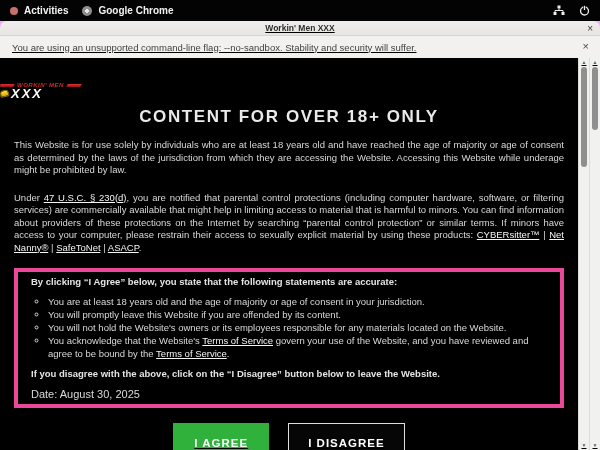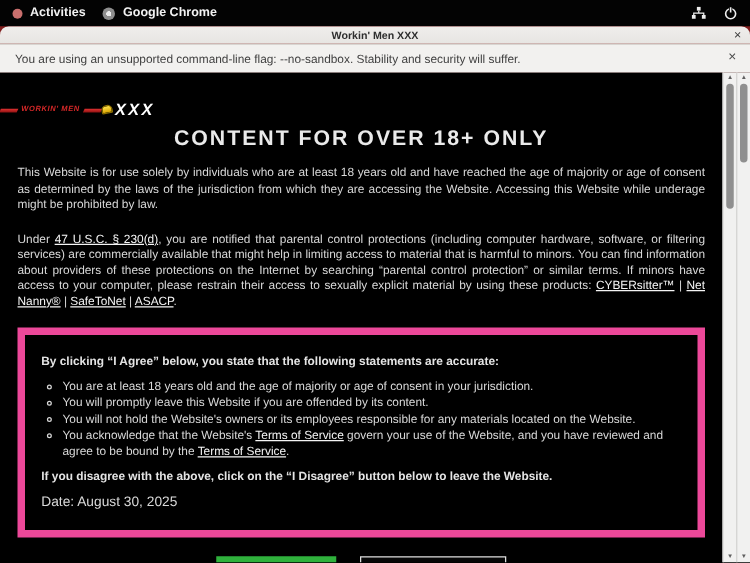--- a/index.html
+++ b/index.html
@@ -1,18 +1,18 @@
 <!DOCTYPE html>
 <html><head>
 <meta charset="utf-8">
 <style>
   * { margin:0; padding:0; box-sizing:border-box; }
   html,body { width:600px; height:450px; overflow:hidden; }
   body { font-family:"Liberation Sans", sans-serif; background:#000; }
-  .screen { width:600px; height:354px; position:relative; background:#7f1d1d; }
+  .screen { width:600px; height:354px; position:relative; background:#f0abfc;text-decoration:underline; }
 
   
   .topbar { height:21px; background:#030303; display:flex; align-items:center; color:#f2f2f2; font-size:10px; position:relative; }
   .tb-left { display:flex; align-items:center; gap:14px; padding-left:10px; }
   .tb-item { display:flex; align-items:center; gap:6px; font-weight:700; cursor:default; }
   .rec-dot { width:8px; height:8px; border-radius:50%; background:#c96f6d; display:inline-block; }
   .chrome-icon { width:10px; height:10px; border-radius:50%; background:radial-gradient(circle at 50% 50%, #e9e9e9 0 28%, #8e8e8e 30% 78%, #5a5a5a 80%); display:inline-block; }
   .tb-center { position:absolute; left:0; right:0; text-align:center; font-weight:700; font-size:10px; pointer-events:none;margin-top:36px; }
   .tb-right { margin-left:auto; display:flex; align-items:center; gap:14px; padding-right:10px; }
   .tb-right svg { display:block; }
@@ -33,35 +33,35 @@
 
   
   .sb { width:11px; height:392px; background:#f1f1f0; display:flex; flex-direction:column; align-items:center; border-left:1px solid #dcdcda; }
   .sb-arrow { height:9px; font-size:5px; color:#5f5f5f; line-height:9px; text-align:center; width:100%; }
   .sb-track { flex:1; width:100%; position:relative; }
   .sb-thumb { position:absolute; left:2px; width:6px; border-radius:3px; background:#8f8f8f; top:0; }
   .sb-inner .sb-thumb { height:100px; }
   .sb-outer .sb-thumb { height:63px; }
 
   
-  .logo { margin-top:24px; display:flex; flex-direction:row; line-height:1; }
+  .logo { margin-top:24px; display:flex; flex-direction:column; line-height:1; }
   .logo-top { display:flex; align-items:center; gap:3px; }
   .wing { width:14px; height:3px; background:linear-gradient(#e03131,#8f1212); transform:skewX(-25deg); }
   .logo-script { color:#d62828; font-size:6px; font-weight:700; font-style:italic; letter-spacing:.5px; white-space:nowrap; }
   .logo-bottom { display:flex; align-items:center; margin-top:-1px; }
   .hard-hat { width:9px; height:7px; background:linear-gradient(#ffe14d,#d9a400); border-radius:4px 4px 1px 1px; transform:rotate(-12deg); margin-right:2px; border:1px solid #8a6d00; }
   .logo-xxx { color:#fff; font-size:13px; font-weight:800; font-style:italic; letter-spacing:2px; text-shadow:0 0 1px #000; }
 
   .heading { text-align:center; color:#eaeaea; font-size:17px; font-weight:600; letter-spacing:1.6px; margin-top:7px; }
 
   .para { margin:12px 14px 0; font-size:9.5px; line-height:12.5px; text-align:justify; color:#d9d9d9; }
   .para.second { margin-top:15px; }
   a.pglink { color:#f5f5f5; text-decoration:underline; cursor:pointer;margin-top:12px; }
 
-  .agreebox { margin:14px 14px 0; border:6px solid #ec4899; padding:16px 13px; }
+  .agreebox { margin:14px 14px 0; border:4px solid #ec4899; padding:4px 13px; }
   .agree-intro { font-size:9.5px; font-weight:700; color:#e4e4e4; line-height:12px; }
   .agreebox ul { margin:7px 0 0; padding-left:17px; list-style-type:circle; }
   .agreebox li { font-size:9.5px; line-height:13px; color:#d9d9d9; }
   .disagree-note { margin-top:8px; font-size:9.5px; font-weight:700; color:#e4e4e4; line-height:12px; }
   .date-line { margin-top:8px; font-size:11px; color:#d9d9d9; line-height:12px; }
 
   .btn-row { display:flex; justify-content:center; gap:19px; margin-top:15px; }
   .btn { height:40px; font-family:"Liberation Sans",sans-serif; font-size:11.5px; font-weight:700; letter-spacing:1px; color:#fff; cursor:pointer; }
   .btn-agree { background:#2fb13c; border:none; padding:0 21px; }
   .btn-disagree { background:#060606; border:1px solid #dedede; padding:0 19px; }

